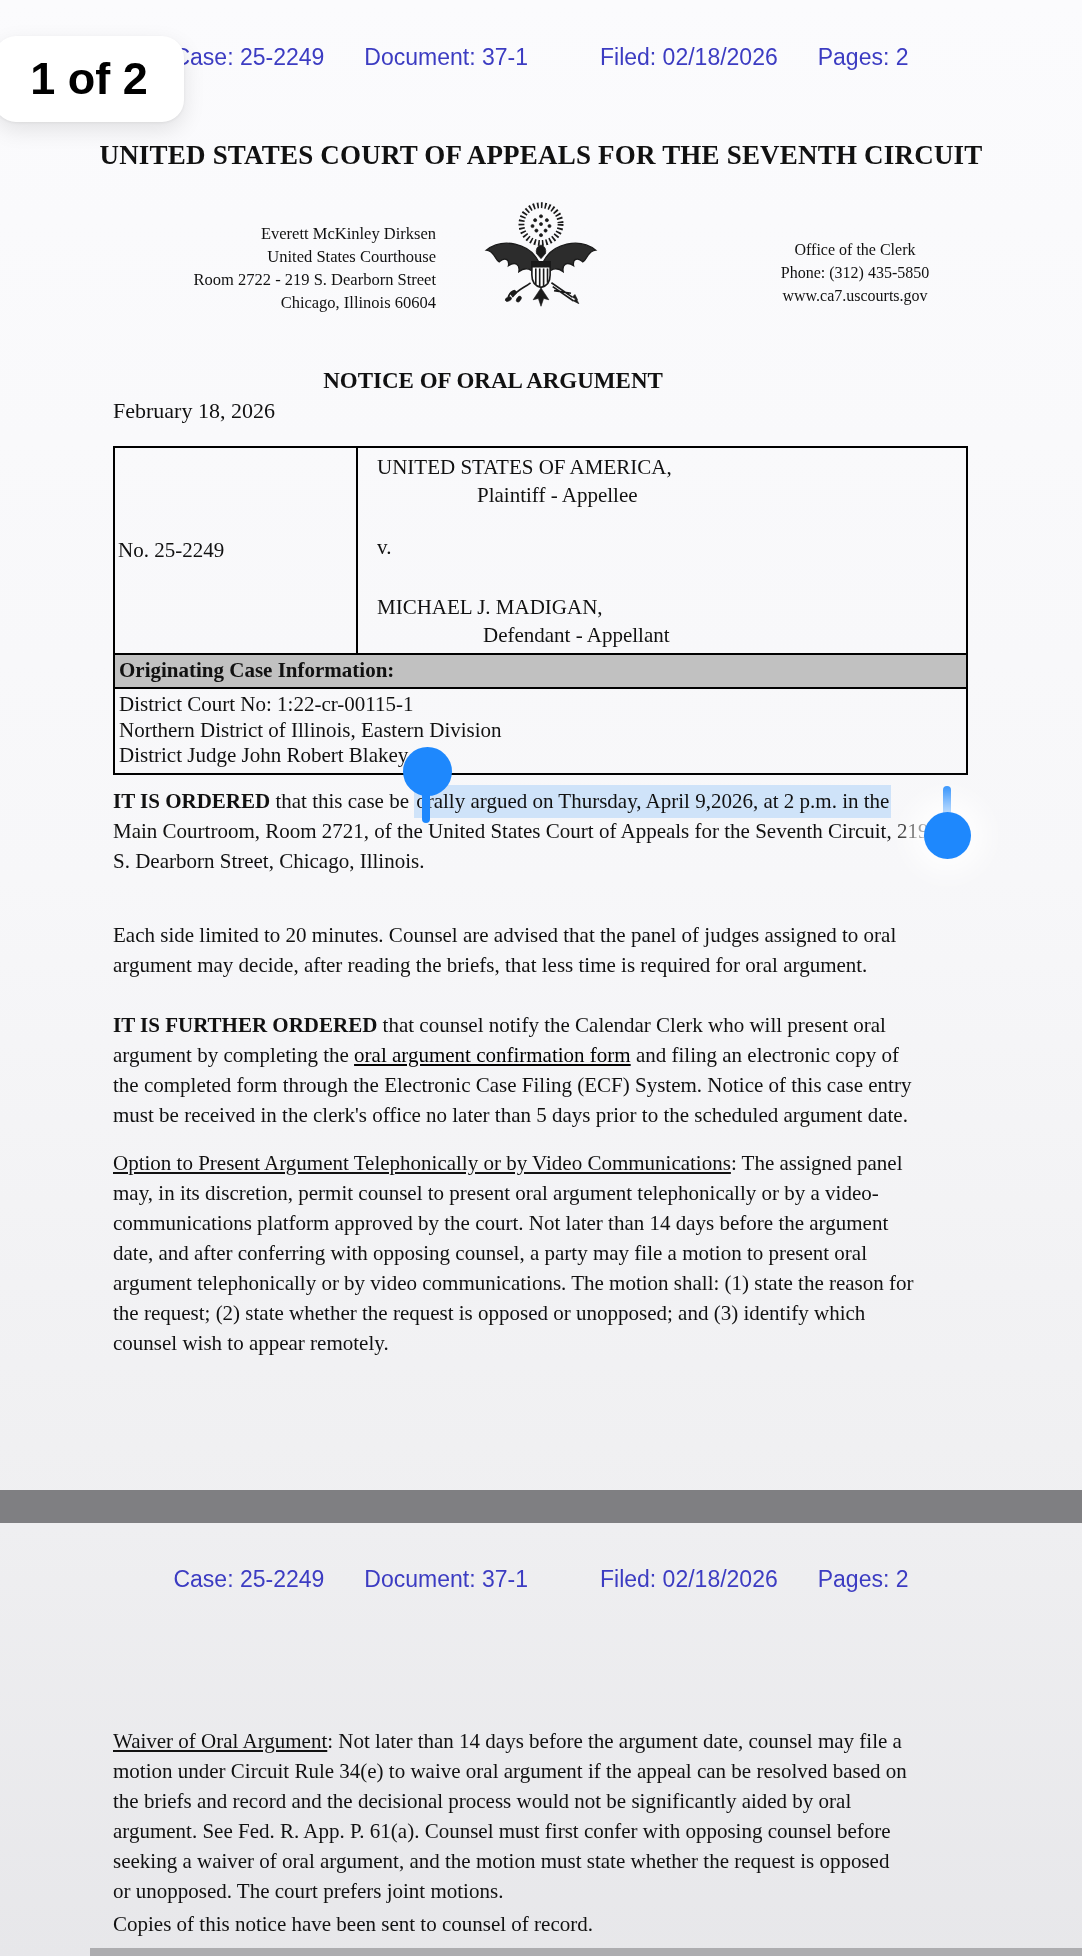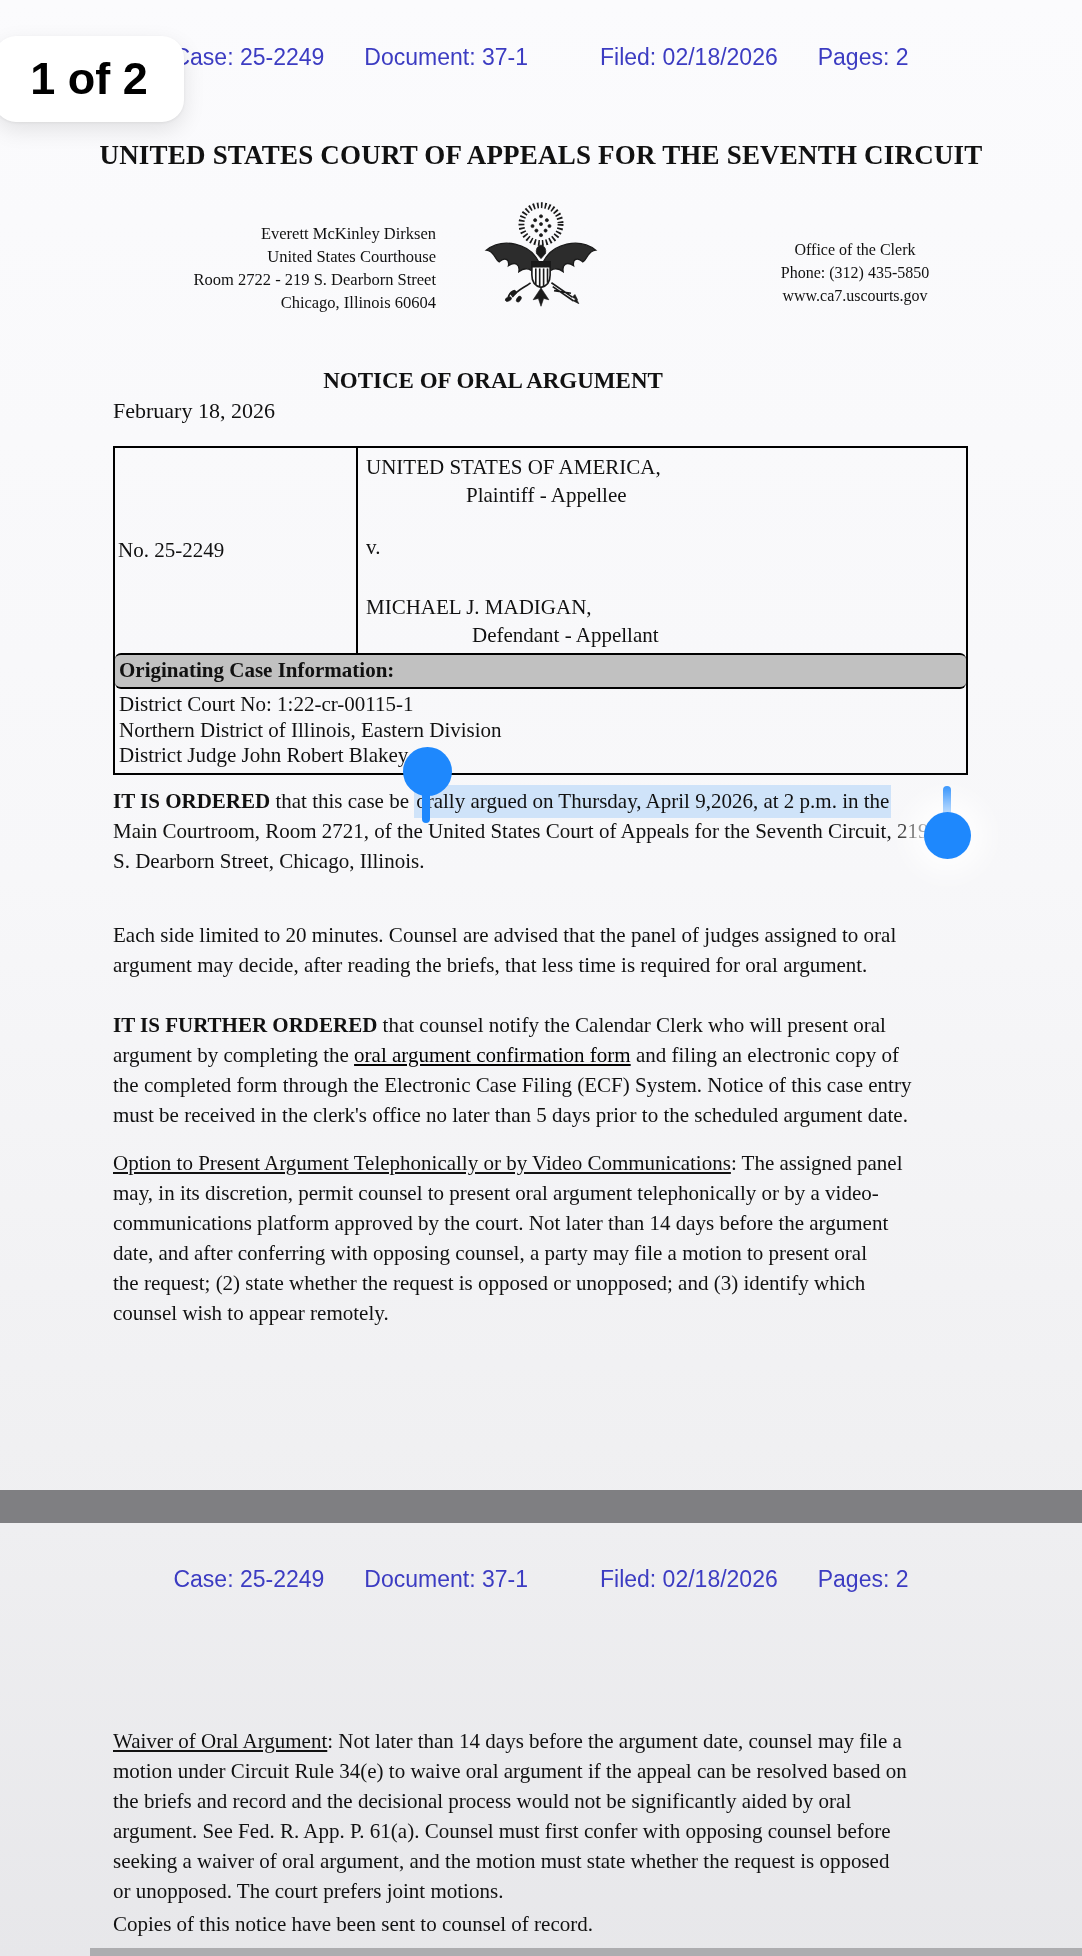--- a/index.html
+++ b/index.html
@@ -24,25 +24,25 @@
   .addr{top:222px;left:116px;width:320px;text-align:right;font-size:16.5px;line-height:23px;}
   .clerk{top:238px;left:710px;width:290px;text-align:center;font-size:16px;line-height:23px;}
   .seal{top:198px;left:468px;width:146px;height:150px;}
   
   .notice-h{left:0;top:368px;width:986px;text-align:center;font-weight:bold;font-size:23px;}
   .notice-date{left:113px;top:398px;font-size:22px;}
   
   .ctable{left:113px;top:446px;width:855px;border:2px solid #000;box-sizing:border-box;font-size:21px;}
   .trow1{display:flex;height:205px;}
   .cell-no{width:243px;border-right:2px solid #000;display:flex;align-items:center;padding-left:3px;box-sizing:border-box;}
-  .cell-parties{flex:1;padding:5px 0 0 8px;line-height:28px;}
+  .cell-parties{flex:1;padding:5px 0 0 19px;line-height:28px;}
   .indent1{padding-left:100px;} .indent2{padding-left:106px;}
   .sp24{height:24px;} .sp32{height:32px;}
   .thead{background:#c1c1c1;border-top:2px solid #000;border-bottom:2px solid #000;
-    font-weight:bold;font-size:21px;padding:3px 0 4px 4px;border-radius:6px;}
+    font-weight:bold;font-size:21px;padding:3px 0 4px 4px;}
   .tinfo{padding:3px 0 4px 4px;line-height:25.5px;font-size:21px;}
   
   .para{left:113px;width:905px;font-size:21px;line-height:30px;}
   .pline{white-space:nowrap;}
   .b{font-weight:bold;}
   .u{text-decoration:underline;}
   .link{color:#000000;text-decoration:underline;cursor:pointer;}
   .hl{background:#cfe3f9;padding:4px 2px 5px 2px;}
   
   .handle-ball{position:absolute;border-radius:50%;background:#1e88fd;z-index:30;}
@@ -177,20 +177,21 @@
 </div>
 
 <div class="abs para" style="top:1148px;">
   <div class="pline">
     <span class="u">Option to Present Argument Telephonically or by Video Communications</span><span>: The assigned panel</span>
   </div>
   <div>
       <div class="pline">may, in its discretion, permit counsel to present oral argument telephonically or by a video-</div>
       <div class="pline">communications platform approved by the court. Not later than 14 days before the argument</div>
       <div class="pline">date, and after conferring with opposing counsel, a party may file a motion to present oral</div>
+      <div class="pline">argument telephonically or by video communications. The motion shall: (1) state the reason for</div>
       <div class="pline">the request; (2) state whether the request is opposed or unopposed; and (3) identify which</div>
       <div class="pline">counsel wish to appear remotely.</div>
     </div>
 </div>
 
 <div class="abs divider"></div>
 
 <div class="abs stamp-row" style="top:1566px;">
   <span class="g1">Case: 25-2249</span>
   <span class="g2">Document: 37-1</span>

